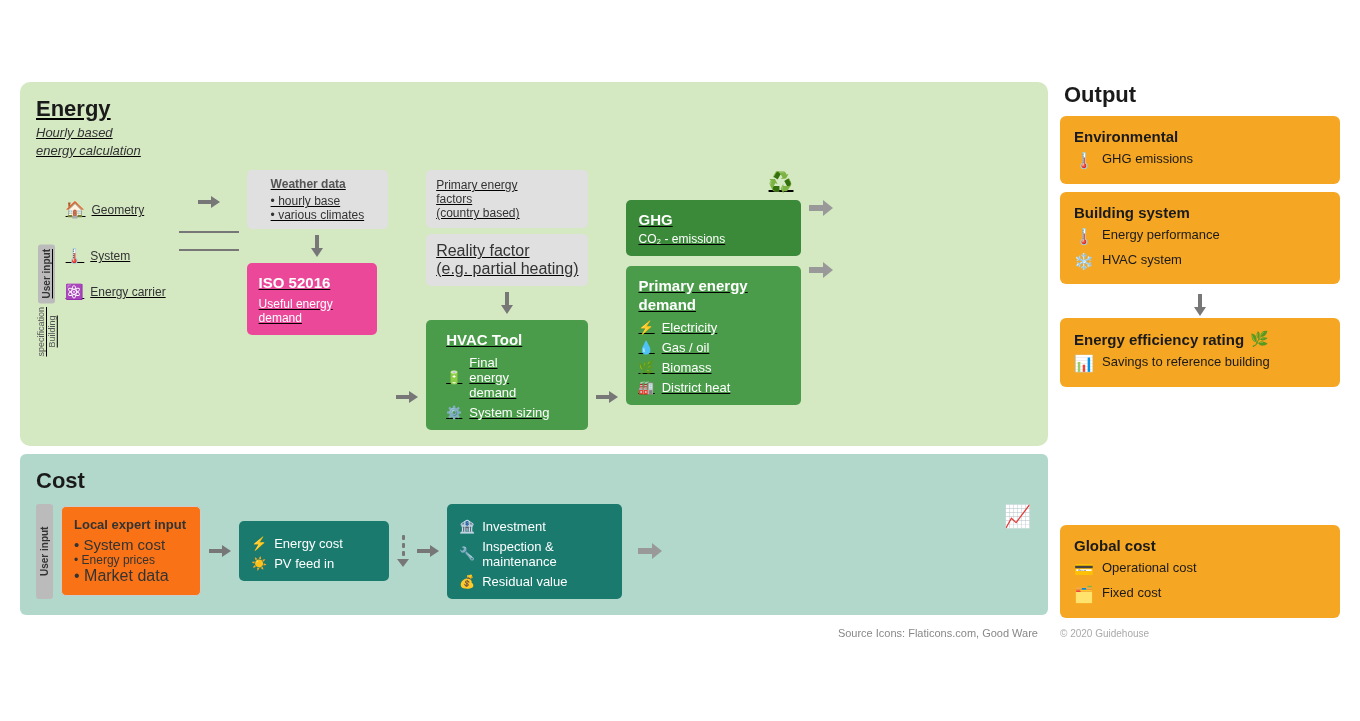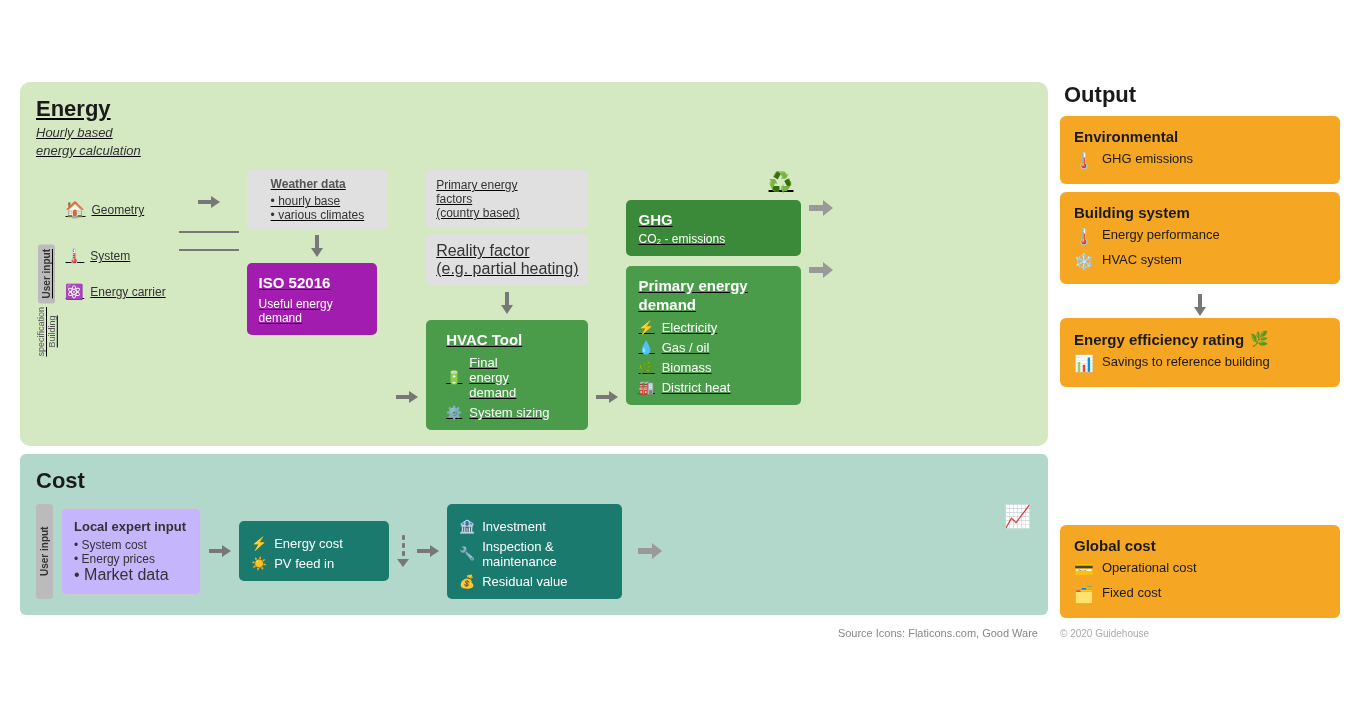--- a/index.html
+++ b/index.html
@@ -125,35 +125,35 @@
     
     .gray-box {
       background: #e0e0e0;
       border-radius: 5px;
       padding: 10px 12px;
       color: #333;
       font-size: 13px;
     }
     
     .white-box {
-      background: #c4b5fd;
+      background: #f97316;
       border: 1.5px solid #ccc;
       border-radius: 5px;
       padding: 10px 12px;
       font-size: 13px;
       color: #333;
     }
     .white-box-title {
       font-weight: bold;
       font-size: 13px;
       margin-bottom: 4px;
     }
     
     .iso-box {
-      background: #a21caf;
+      background: #ec4899;
       border-radius: 5px;
       padding: 10px 12px;
       color: #fff;
       min-width: 130px;
     }
     .flex-row { display: flex; flex-direction: row; align-items: center; gap: 6px; }
 
     .source-text {
       text-align: right;
       font-size: 11px;
@@ -371,21 +371,21 @@
 
     <div class="cost-section">
       <div class="section-title">Cost</div>
 
       <div style="display:flex; gap:8px; margin-top:10px; align-items:center;">
 
         <div style="background:#bbb; border-radius:3px; writing-mode:vertical-lr; transform:rotate(180deg); font-size:10px; font-weight:bold; color:#333; padding:5px 3px; text-align:center; align-self:stretch; display:flex; align-items:center; justify-content:center;">User input</div>
 
         <div class="white-box" style="min-width:140px;">
           <div class="white-box-title">Local expert input</div>
-          <div style="font-size:12px;">• System cost</div>
+          <div style="font-size:15px;">• System cost</div>
           <div style="font-size:12px;">• Energy prices</div>
           <div style="font-size:16px;">• Market data</div>
         </div>
 
         <div class="arr-right"></div>
 
         <div class="teal-box" style="min-width:150px;">
           <div class="teal-box-item">
             <span>⚡</span>
             <span>Energy cost</span>

